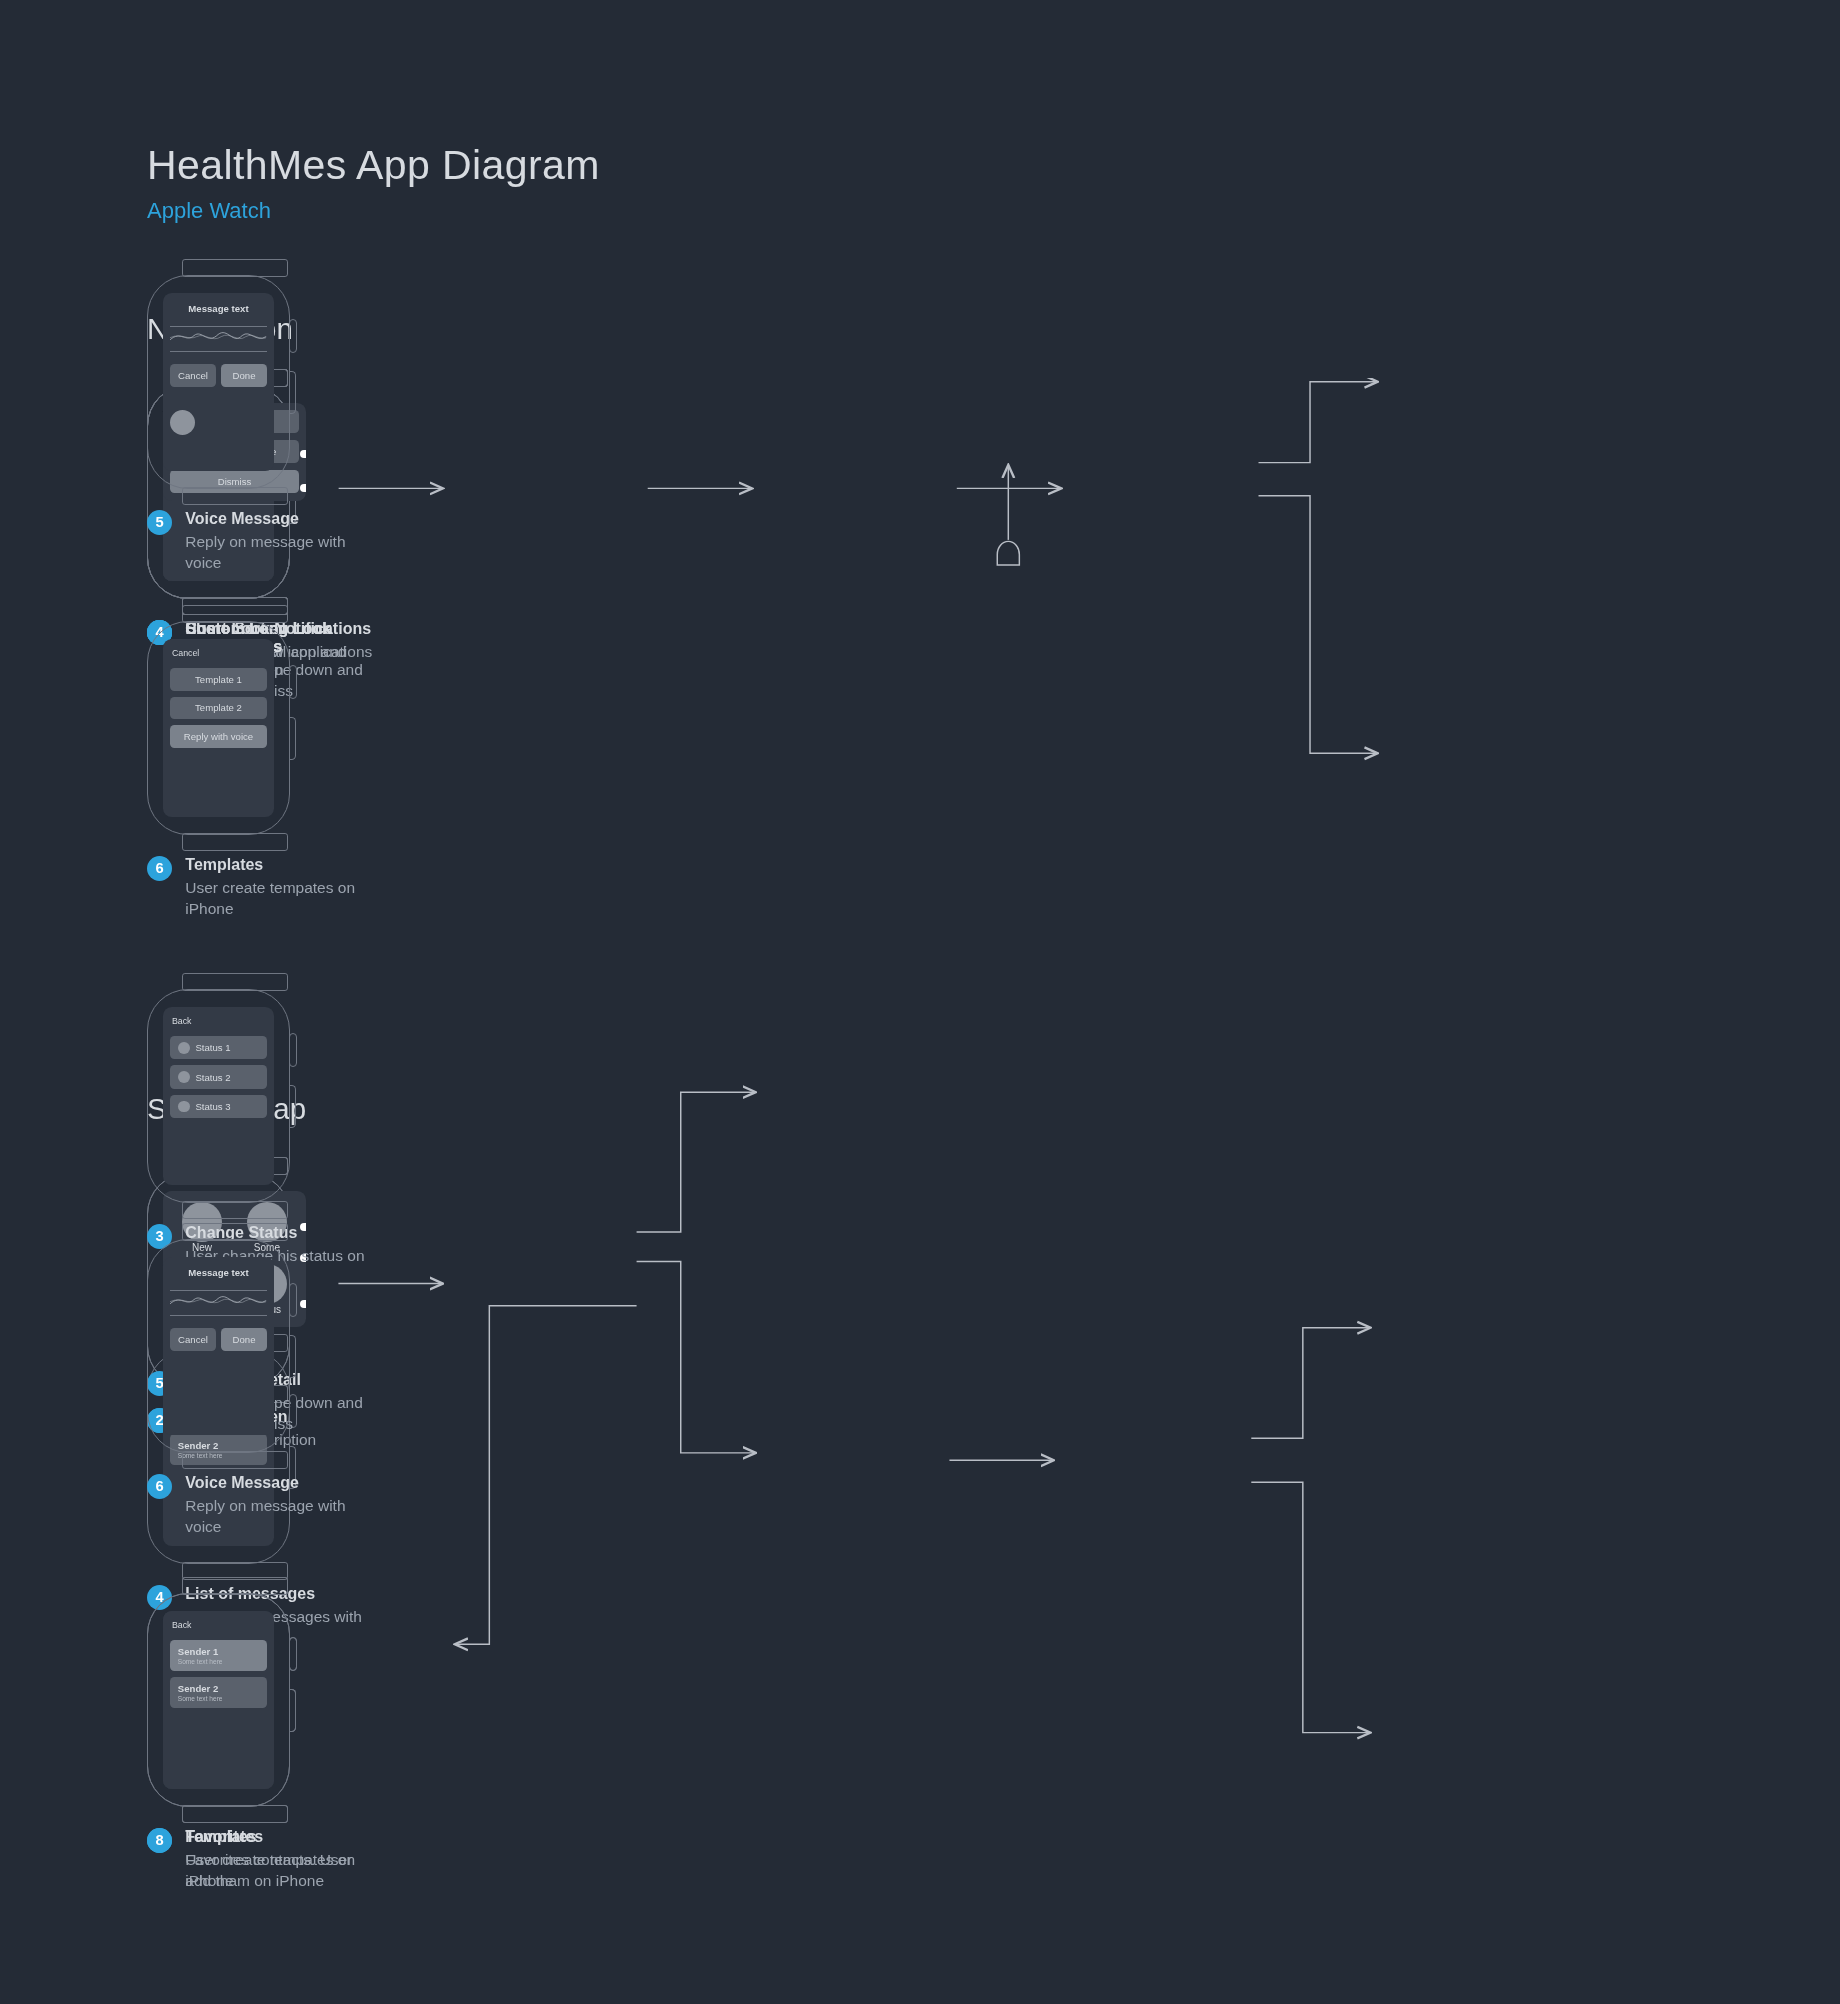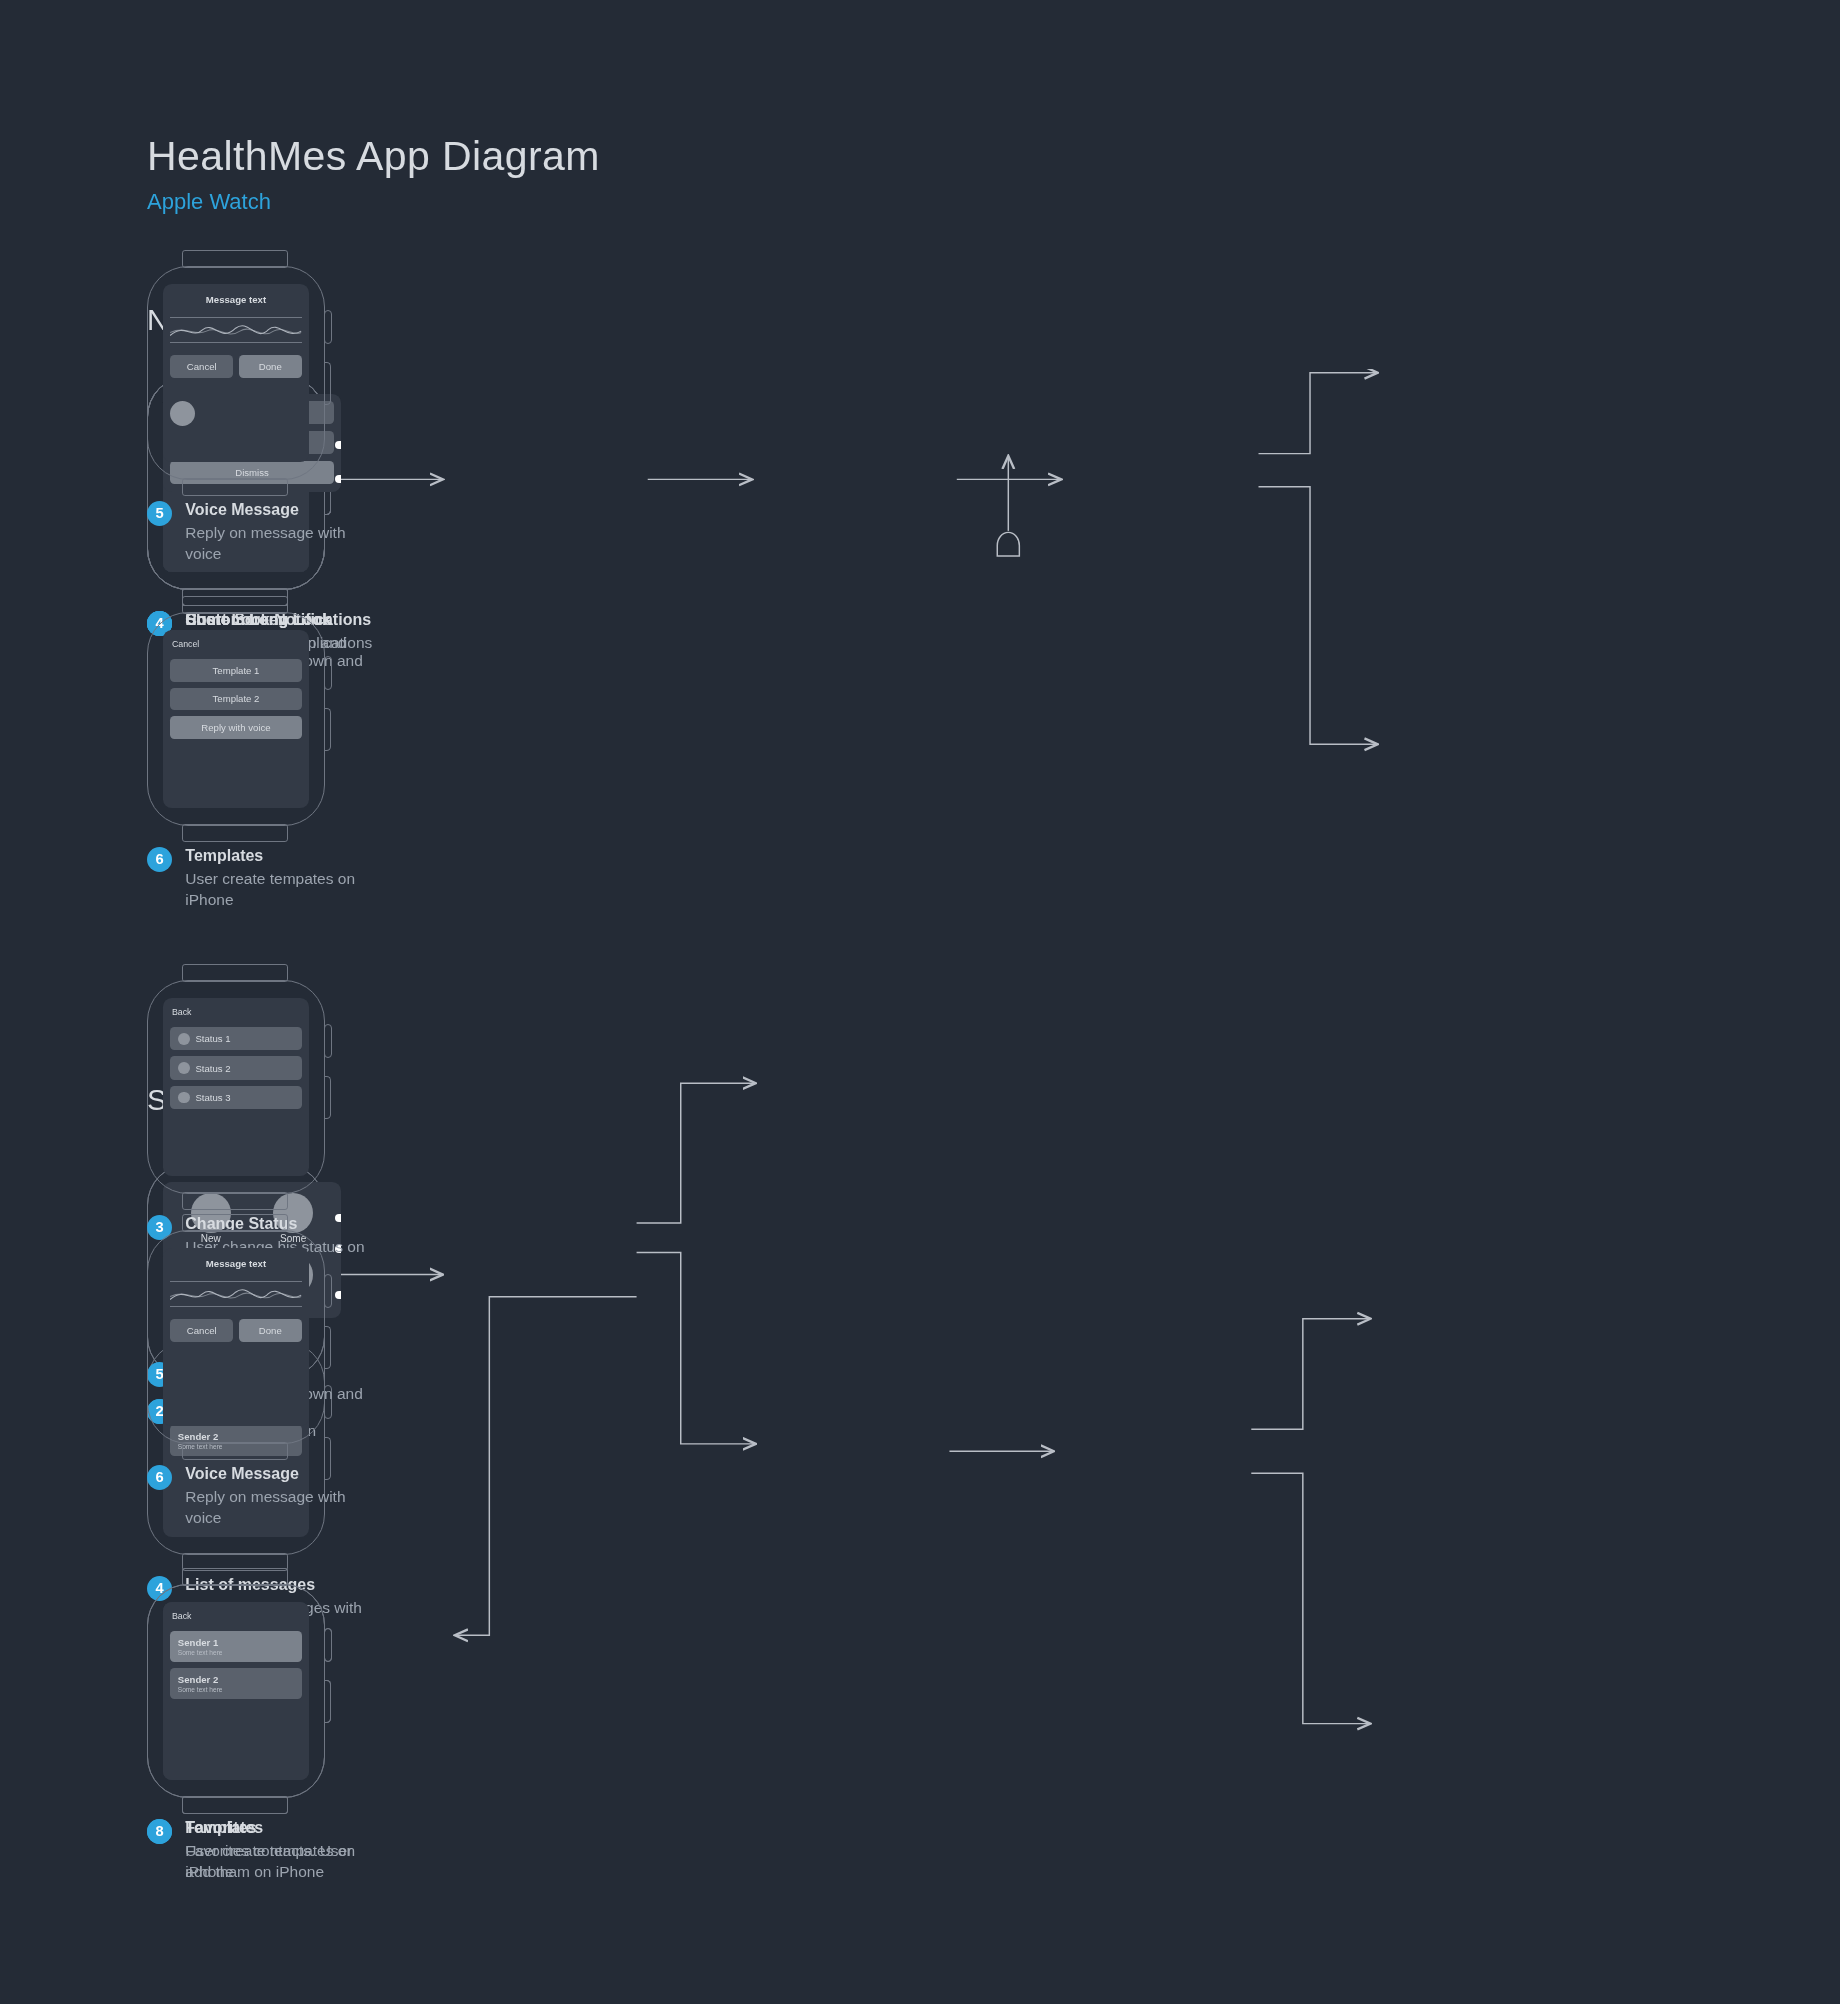--- a/index.html
+++ b/index.html
@@ -16,34 +16,34 @@
   *{box-sizing:border-box}
   body{
     margin:0;
     background:var(--bg);
     color:var(--text);
     font-family:-apple-system,BlinkMacSystemFont,"Segoe UI",Helvetica,Arial,sans-serif;
     width:1841px;
     height:2005px;
     position:relative;
   }
-  .stage{position:absolute;left:147px;top:133px;width:1546px;height:1767px}
+  .stage{position:absolute;left:147px;top:142px;width:1546px;height:1767px}
   .title{font-size:41px;font-weight:300;letter-spacing:0.4px}
   .subtitle{color:var(--accent);font-size:22px;margin-top:8.8px}
   .section{font-size:29.5px;font-weight:300;margin-top:81px;margin-bottom:29.5px}
 
   
   .cap{display:flex;gap:13.3px;margin-top:20.6px;max-width:228px}
   .num{flex:0 0 25px;width:25px;height:25px;border-radius:50%;background:var(--accent);color:#fff;
        font-weight:700;font-size:14.7px;display:flex;align-items:center;justify-content:center}
   .cap-t{font-size:16px;font-weight:600}
   .cap-d{font-size:15.5px;color:var(--text-dim);line-height:1.35;margin-top:4.4px}
 
   
-  .watch{position:relative;width:178px;height:214px}
+  .watch{position:relative;width:143px;height:214px}
   .band{position:absolute;left:35px;width:106px;height:17.7px;border:1.5px solid var(--line);border-radius:2.9px}
   .band.top{top:-16px}
   .band.bot{bottom:-16px}
   .case{position:absolute;inset:0;border:1.5px solid var(--line);border-radius:41px}
   .screen{position:absolute;left:16px;top:17.7px;right:16px;bottom:17.7px;background:var(--panel);border-radius:8.8px;
           padding:7.4px;display:flex;flex-direction:column;gap:5.9px;overflow:hidden}
   .crown{position:absolute;right:-7.4px;top:44px;width:8.8px;height:34px;border:1.5px solid var(--line);border-radius:4.4px}
   .side{position:absolute;right:-5.9px;top:96px;width:5.9px;height:43px;border:1.5px solid var(--line);border-left:none;border-radius:0 4.4px 4.4px 0}
 
   .node{position:absolute}

